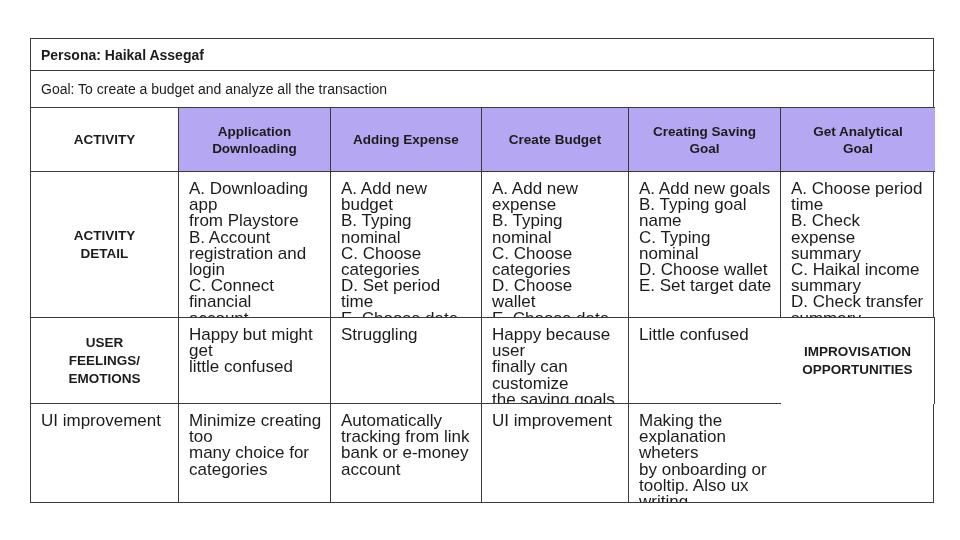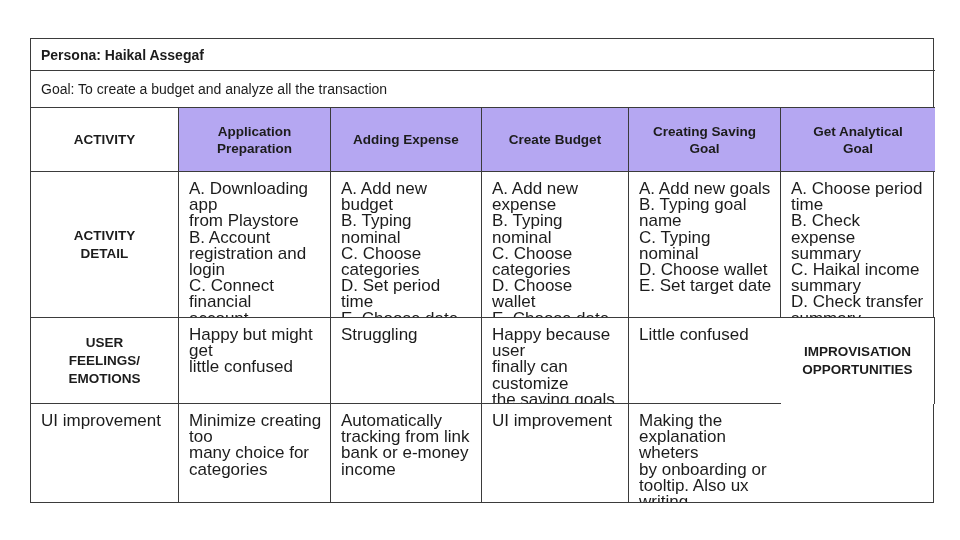--- a/index.html
+++ b/index.html
@@ -75,21 +75,21 @@
 <body>
 
 <div class="jt">
 
   <div class="cell span6 bold">Persona: Haikal Assegaf</div>
 
   <div class="cell span6">Goal: To create a budget and analyze all the transaction</div>
 
   <div class="cell hdr">ACTIVITY</div>
   <div class="cell hdr purple">Application
-Preparation</div>
+Downloading</div>
   <div class="cell hdr purple">Adding Expense</div>
   <div class="cell hdr purple">Create Budget</div>
   <div class="cell hdr purple">Creating Saving
 Goal</div>
   <div class="cell hdr purple last-col">Get Analytical
 Goal</div>
 
   <div class="cell rowlabel">ACTIVITY
 DETAIL</div>
   <div class="cell content">A. Downloading app
@@ -139,21 +139,21 @@
 
   <div class="cell rowlabel last-row">IMPROVISATION
 OPPORTUNITIES</div>
   <div class="cell content last-row">UI improvement</div>
   <div class="cell content last-row">Minimize creating too
 many choice for
 categories</div>
   <div class="cell content last-row">Automatically
 tracking from link
 bank or e-money
-income</div>
+account</div>
   <div class="cell content last-row">UI improvement</div>
   <div class="cell content last-col last-row">Making the
 explanation wheters
 by onboarding or
 tooltip. Also ux
 writing improvement.</div>
 
 </div>
 
 </body></html>

